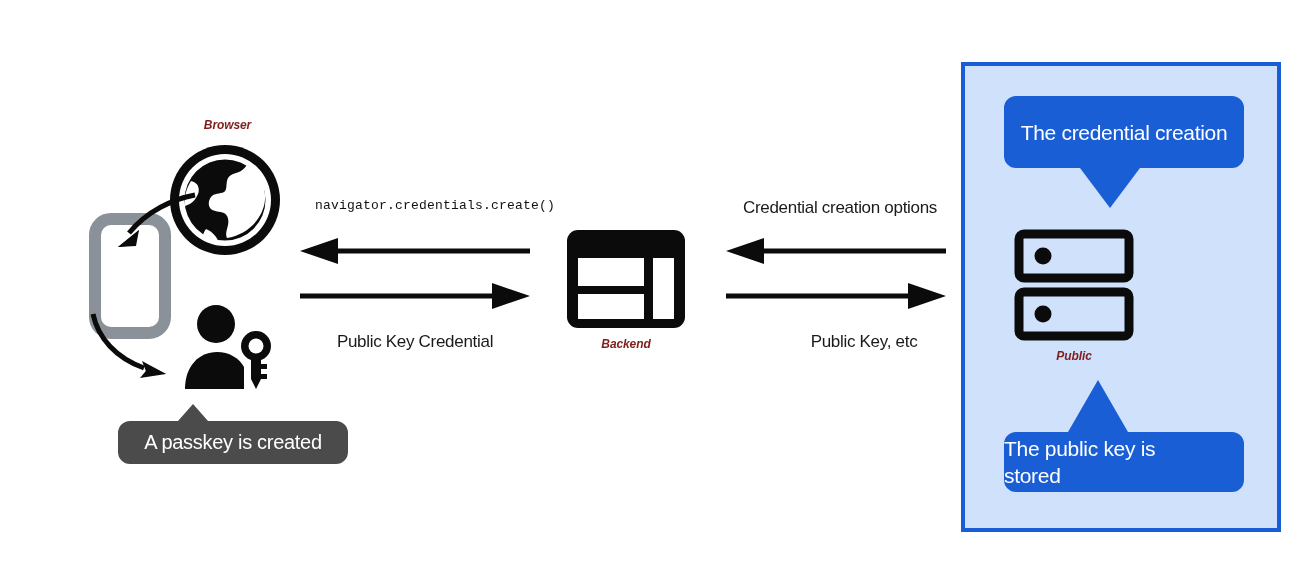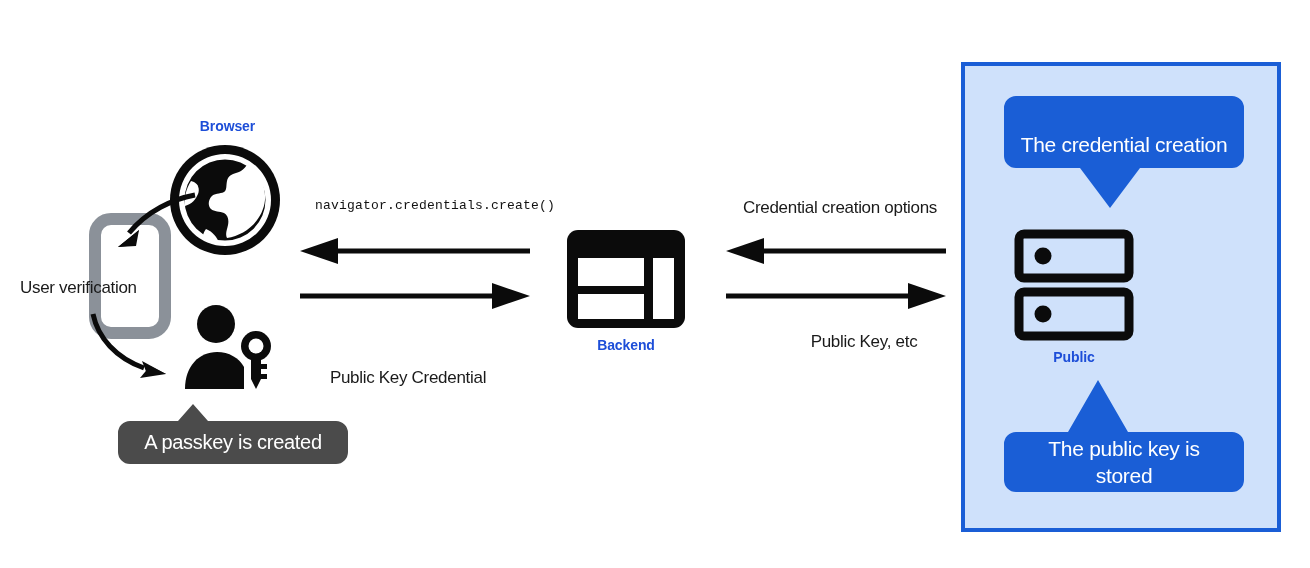--- a/index.html
+++ b/index.html
@@ -16,25 +16,26 @@
     height: 568px;
     background: #ffffff;
     overflow: hidden;
   }
   .abs { position: absolute; }
 
   
   .label-bold {
     font-family: "Liberation Sans", sans-serif;
     font-weight: bold;
-    font-size: 14px;
-    color: #1d4ed8;
+    font-size: 12px;
+    color: #7f1d1d;
     text-align: center;
     white-space: nowrap;
     letter-spacing: -0.1px;
+    font-style: italic;
   }
   .label-plain {
     font-family: "Liberation Sans", sans-serif;
     font-weight: 400;
     font-size: 17px;
     color: #1a1a1a;
     text-align: center;
     white-space: nowrap;
     letter-spacing: -0.3px;
   }
@@ -107,21 +108,20 @@
   </div>
 
   <div class="abs" style="left:95px; top:185px; width:110px; height:80px;">
     <svg width="110" height="80" viewBox="0 0 110 80">
       <path d="M100 10 C78 14 52 26 34 48" fill="none" stroke="#0b0b0b" stroke-width="5"></path>
       <path d="M23 62 L44 45 L38 60 L41 60 Z" fill="#0b0b0b"></path>
       <path d="M23 62 L44 45 L41 61 Z" fill="#0b0b0b"></path>
     </svg>
   </div>
 
-  <div class="abs label-plain" style="left:20px; top:278px; width:180px; text-align:left;">User verification</div>
 
   <div class="abs" style="left:78px; top:312px; width:120px; height:80px;">
     <svg width="120" height="80" viewBox="0 0 120 80">
       <path d="M15 2 C20 26 38 46 66 56" fill="none" stroke="#0b0b0b" stroke-width="5"></path>
       <path d="M88 62 L62 66 L72 54 Z" fill="#0b0b0b"></path>
       <path d="M88 62 L64 49 L69 62 Z" fill="#0b0b0b"></path>
     </svg>
   </div>
 
   <div class="abs" style="left:185px; top:305px; width:96px; height:88px;">
@@ -156,21 +156,21 @@
     </svg>
   </div>
 
   <div class="abs" style="left:300px; top:283px; width:230px; height:26px;">
     <svg width="230" height="26" viewBox="0 0 230 26">
       <line x1="0" y1="13" x2="196" y2="13" stroke="#0b0b0b" stroke-width="5"></line>
       <path d="M230 13 L192 0 L192 26 Z" fill="#0b0b0b"></path>
     </svg>
   </div>
 
-  <div class="abs label-plain" style="left:283px; top:332px; width:250px;margin-top:36px;">Public Key Credential</div>
+  <div class="abs label-plain" style="left:290px; top:332px; width:250px;">Public Key Credential</div>
 
   <div class="abs" style="left:567px; top:230px; width:118px; height:98px;">
     <svg width="118" height="98" viewBox="0 0 118 98">
       <rect x="0" y="0" width="118" height="98" rx="11" ry="11" fill="#0b0b0b"></rect>
       <rect x="11" y="28" width="66" height="28" fill="#ffffff"></rect>
       <rect x="11" y="64" width="66" height="25" fill="#ffffff"></rect>
       <rect x="86" y="28" width="21" height="61" fill="#ffffff"></rect>
     </svg>
   </div>
   <div class="abs label-bold" style="left:566px; top:337px; width:120px;">Backend</div>
@@ -194,21 +194,21 @@
   <div class="abs label-plain" style="left:744px; top:332px; width:240px;">Public Key, etc</div>
 
   <div id="backend-panel" style="left:961px; top:62px; width:320px; height:470px;">
 
     <div class="abs" style="left:39px; top:30px; width:240px; height:114px;">
       <svg class="abs" style="left:0; top:0;" width="240" height="114" viewBox="0 0 240 114">
         <path d="M0 12 a12 12 0 0 1 12 -12 L228 0 a12 12 0 0 1 12 12 L240 60
                  a12 12 0 0 1 -12 12 L136 72 L106 112 L76 72 L12 72
                  a12 12 0 0 1 -12 -12 Z" fill="#1a5ed6"></path>
       </svg>
-      <div class="abs" style="left:0; top:16px; width:240px; height:66px; display:flex; flex-direction:column;
+      <div class="abs" style="left:0; top:4px; width:240px; height:66px; display:flex; flex-direction:column;
                   align-items:center; justify-content:center; color:#ffffff; font-size:21px;
                   line-height:1.3; letter-spacing:-0.3px;">
         <span>The credential creation</span>
       </div>
     </div>
 
     <div class="abs" style="left:50px; top:164px; width:118px; height:110px;">
       <svg width="118" height="110" viewBox="0 0 118 110">
         <rect x="4" y="4" width="110" height="44" rx="5" ry="5" fill="none" stroke="#0b0b0b" stroke-width="9"></rect>
         <circle cx="28" cy="26" r="8.5" fill="#0b0b0b"></circle>
@@ -218,21 +218,21 @@
     </div>
     <div class="abs label-bold" style="left:48px; top:283px; width:122px;">Public</div>
 
     <div class="abs" style="left:39px; top:310px; width:240px; height:116px;">
       <svg class="abs" style="left:0; top:0;" width="240" height="116" viewBox="0 0 240 116">
         <path d="M0 56 L64 56 L94 4 L124 56 L228 56 a12 12 0 0 1 12 12 L240 104
                  a12 12 0 0 1 -12 12 L12 116 a12 12 0 0 1 -12 -12 L0 68
                  a12 12 0 0 1 12 -12 Z" fill="#1a5ed6"></path>
       </svg>
       <div class="abs" style="left:0; top:56px; width:240px; height:60px; display:flex; flex-direction:column;
-                  align-items:center; justify-content:center; color:#ffffff; font-size:21px;
+                  justify-content:center; color:#ffffff; font-size:21px;
                   line-height:1.3; letter-spacing:-0.3px;">
         <span>The public key is</span>
         <span>stored</span>
       </div>
     </div>
 
   </div>
 
 </div>
 

